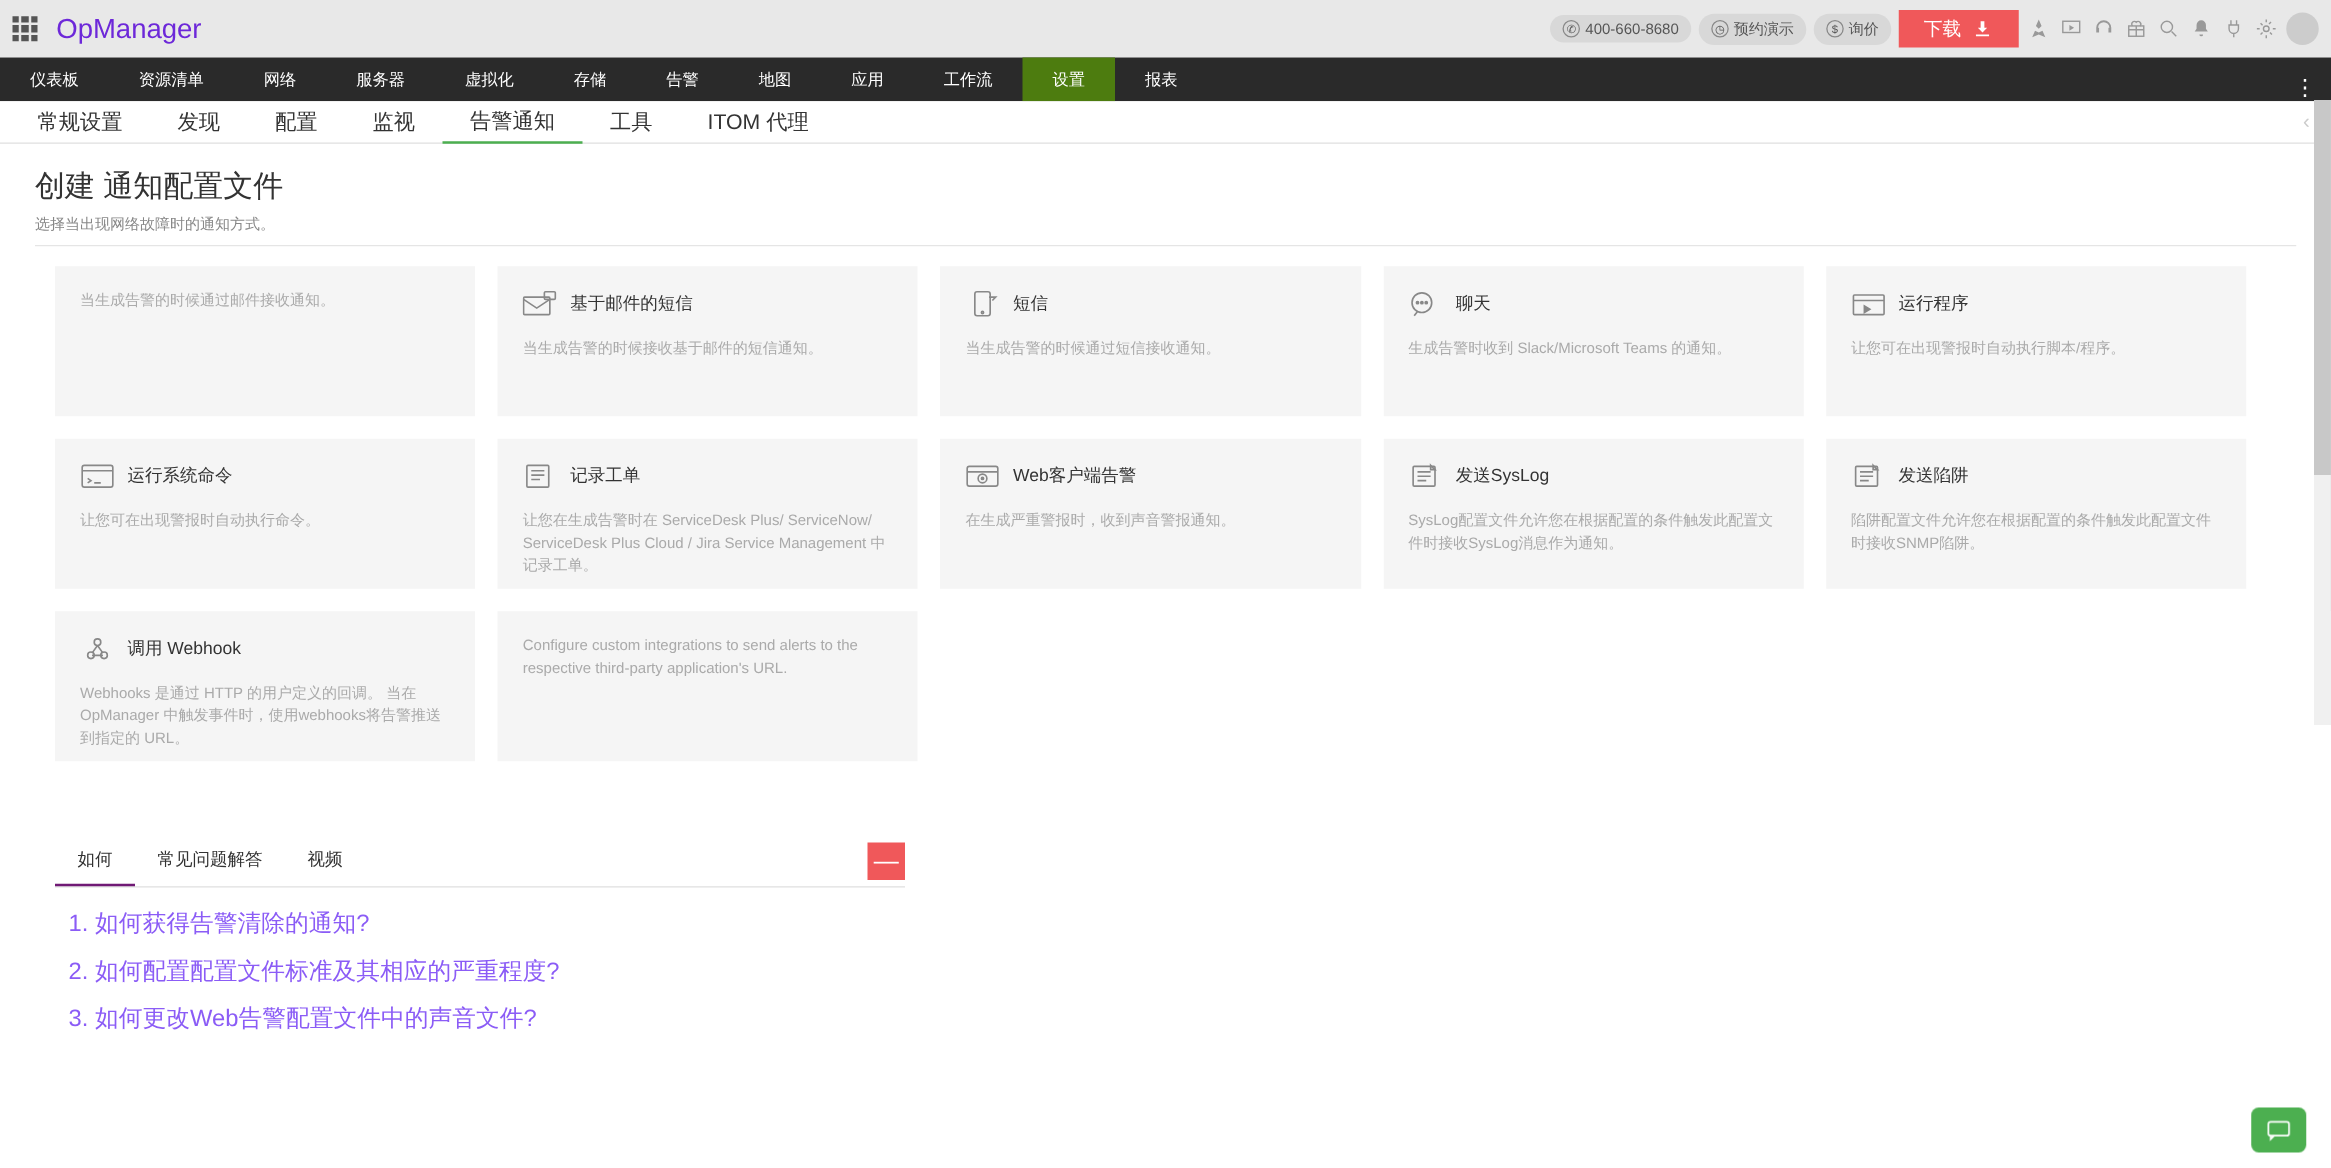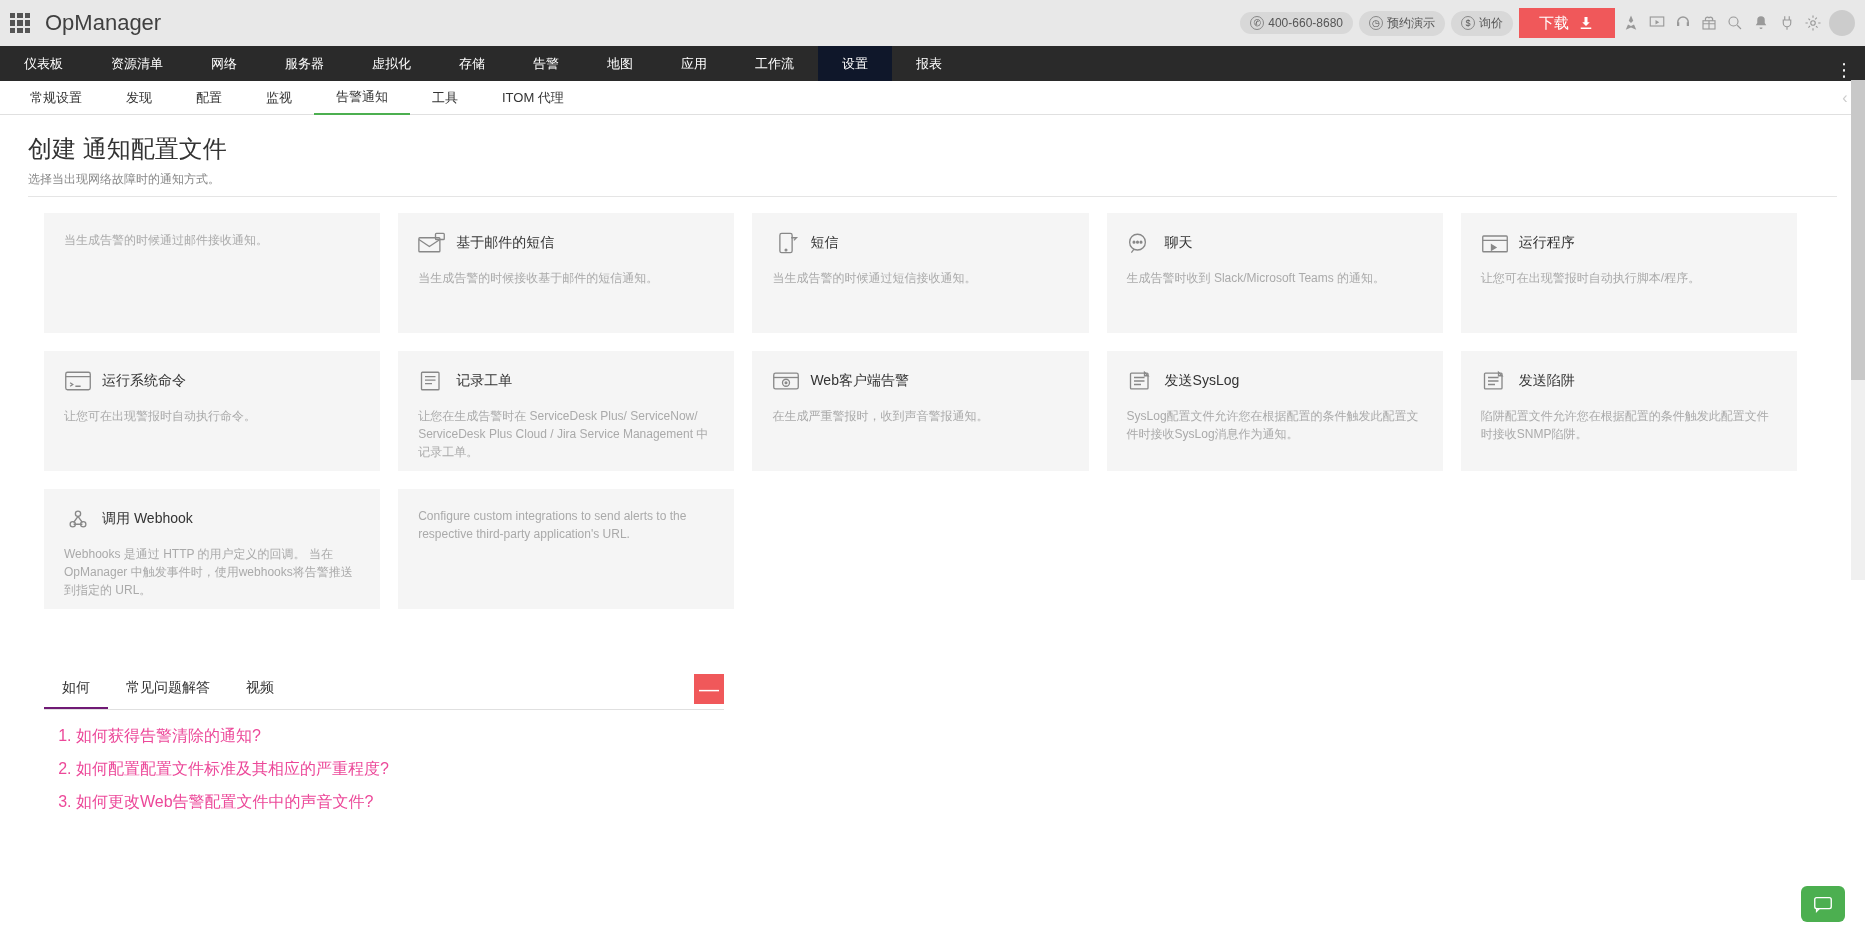--- a/index.html
+++ b/index.html
@@ -2,38 +2,38 @@
 <html><head>
 <meta charset="utf-8">
 <style>
 * { margin: 0; padding: 0; box-sizing: border-box; font-family: -apple-system, BlinkMacSystemFont, "Segoe UI", Arial, sans-serif; }
 body { background: #fff; color: #333; font-size: 14px; overflow-x: hidden; }
 
 
 .top-header { background: #e8e8e8; height: 46px; display: flex; align-items: center; padding: 0 10px; }
 .apps-grid { width: 20px; height: 20px; display: grid; grid-template-columns: repeat(3,1fr); grid-template-rows: repeat(3,1fr); gap: 2px; margin-right: 15px; cursor: pointer; }
 .apps-grid span { background: #555; }
-.logo { font-size: 22px; color: #404040; font-weight: 400; }
+.logo { font-size: 22px; color: #6d28d9; font-weight: 400; }
 .top-right { margin-left: auto; display: flex; align-items: center; gap: 6px; }
 .pill { background: #d8d8d8; border-radius: 14px; padding: 4px 10px; display: flex; align-items: center; gap: 4px; font-size: 12px; color: #555; cursor: pointer; }
 .pill-icon { width: 14px; height: 14px; border: 1.5px solid #888; border-radius: 50%; display: flex; align-items: center; justify-content: center; font-size: 9px; }
 .download-btn { background: #f0585a; color: #fff; padding: 0 20px; height: 30px; display: flex; align-items: center; gap: 8px; font-size: 15px; cursor: pointer; }
 .hdr-icon { width: 20px; height: 20px; color: #999; cursor: pointer; display: flex; align-items: center; justify-content: center; }
 .hdr-icon svg { width: 18px; height: 18px; fill: #999; }
 .avatar { width: 26px; height: 26px; background: #ccc; border-radius: 50%; }
 
 
 .main-nav { background: #2a2a2a; height: 35px; display: flex; align-items: flex-end; position: relative; }
 .nav-item { color: #fff; padding: 0 24px; height: 35px; display: flex; align-items: center; font-size: 13px; cursor: pointer; }
-.nav-item.active { background: #0f172a; }
+.nav-item.active { background: #4d7c0f; }
 .nav-more { margin-left: auto; color: #fff; padding: 0 12px; cursor: pointer; font-size: 18px; }
 
 
 .sub-nav { background: #fff; border-bottom: 1px solid #e0e0e0; height: 34px; display: flex; align-items: center; padding: 0 8px; position: relative; }
-.sub-item { color: #333; padding: 0 22px; height: 34px; display: flex; align-items: center; font-size: 13px; cursor: pointer; }
+.sub-item { color: #333; padding: 0 22px; height: 34px; display: flex; align-items: center; font-size: 17px; cursor: pointer; }
 .sub-item.active { border-bottom: 2px solid #4caf50; color: #333; font-weight: 500; }
 .sub-arrows { margin-left: auto; display: flex; gap: 4px; color: #ccc; }
 .sub-arrows span { cursor: pointer; font-size: 16px; }
 
 
 .content { padding: 18px 28px; }
 .page-title { font-size: 24px; color: #333; font-weight: 400; margin-bottom: 6px; }
 .page-sub { font-size: 12px; color: #888; margin-bottom: 4px; }
 .divider { height: 1px; background: #e5e5e5; margin: 8px 0 16px 0; }
 
@@ -46,21 +46,21 @@
 .card-title { font-size: 14px; color: #333; font-weight: 500; }
 .card-desc { font-size: 12px; color: #aaa; line-height: 1.5; }
 
 
 .help-section { margin-top: 60px; margin-left: 16px; max-width: 680px; position: relative; }
 .help-tabs { display: flex; border-bottom: 1px solid #e0e0e0; align-items: center; }
 .help-tab { padding: 10px 18px; font-size: 14px; color: #333; cursor: pointer; }
 .help-tab.active { border-bottom: 2px solid #701a75; font-weight: 500; }
 .help-collapse { margin-left: auto; background: #f0585a; color: #fff; width: 30px; height: 30px; display: flex; align-items: center; justify-content: center; font-size: 20px; cursor: pointer; }
 .help-list { list-style: decimal; padding: 16px 0 0 32px; }
-.help-list li { font-size: 16px; color: #ec4899; margin-bottom: 12px; cursor: pointer; }
+.help-list li { font-size: 19px; color: #8b5cf6; margin-bottom: 12px; cursor: pointer; }
 
 
 .scroll-track { position: fixed; right: 0; top: 80px; width: 14px; height: 500px; background: #f0f0f0; }
 .scroll-thumb { width: 100%; height: 300px; background: #c8c8c8; }
 
 
 .chat-fab { position: fixed; right: 20px; bottom: 12px; width: 44px; height: 36px; background: #4caf50; border-radius: 6px; display: flex; align-items: center; justify-content: center; cursor: pointer; }
 .chat-fab svg { width: 22px; height: 22px; fill: none; stroke: #fff; stroke-width: 1.5; }
 </style>
 </head>

